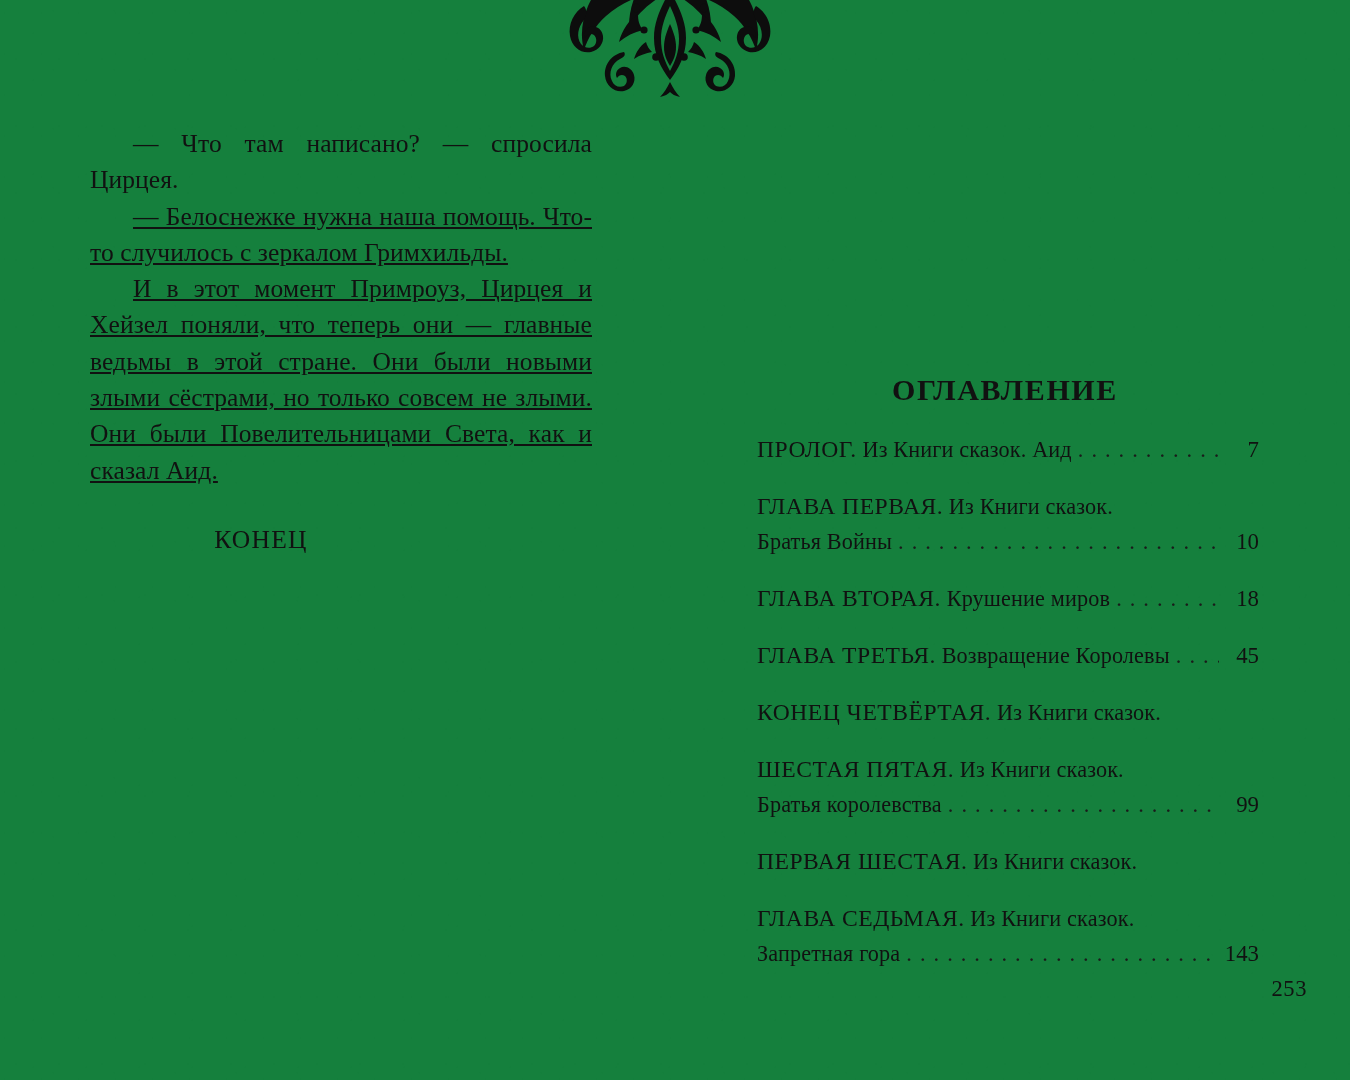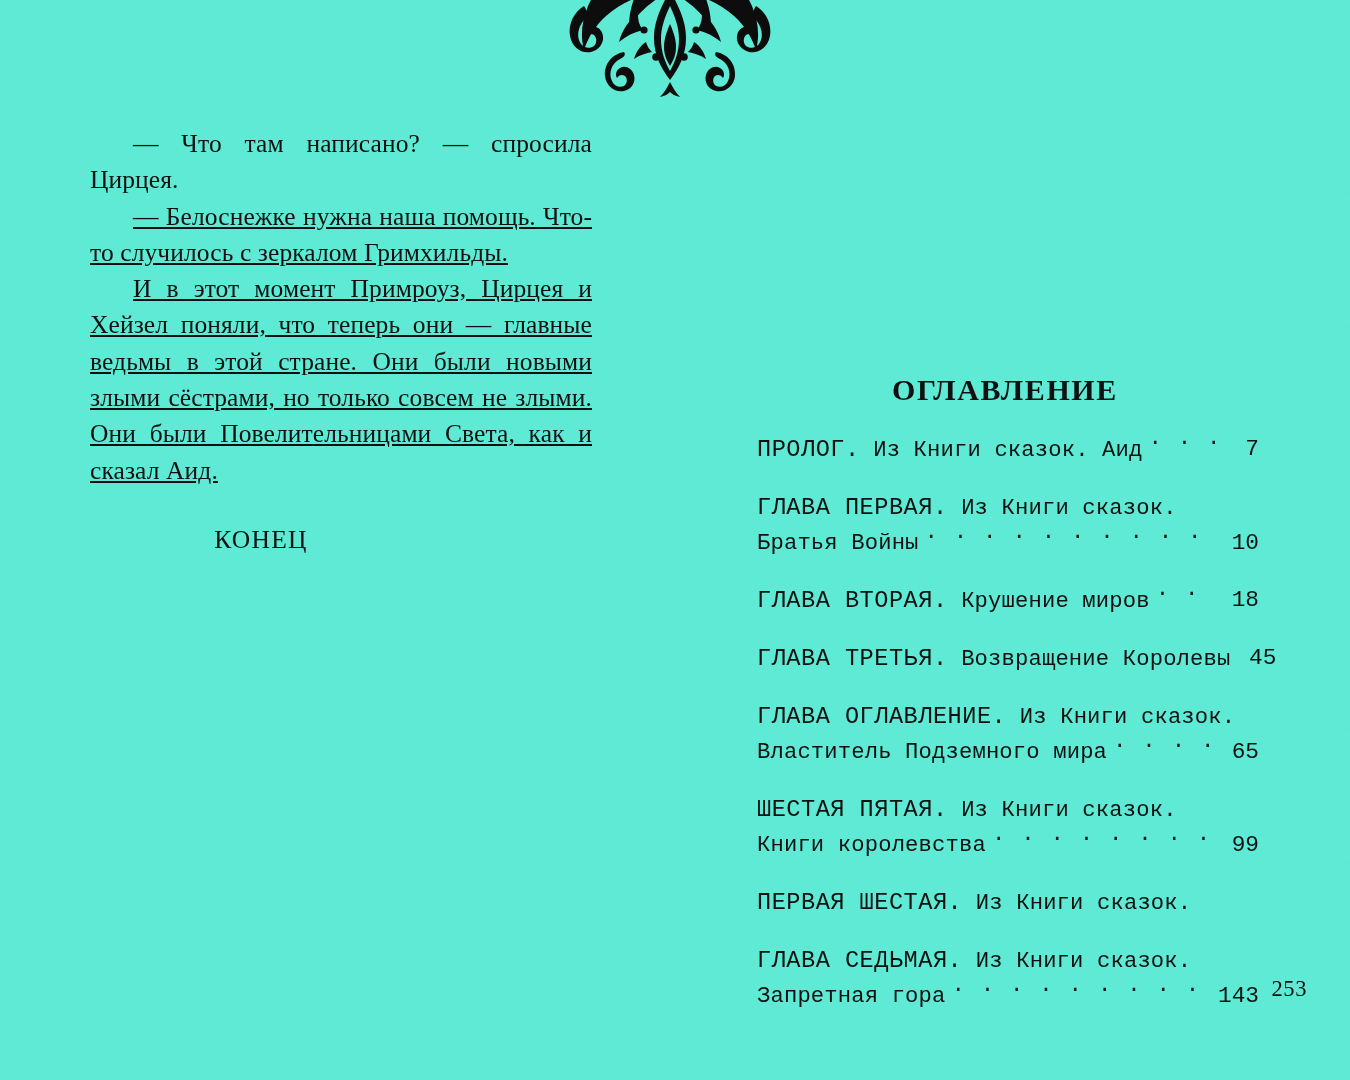--- a/index.html
+++ b/index.html
@@ -14,21 +14,21 @@
     font-family: "Liberation Serif", "DejaVu Serif", serif;
     color: #111111;
     overflow: hidden;
     position: relative;
     -webkit-font-smoothing: antialiased;
   }
 
   .page {
     position: absolute;
     inset: 0;
-    background: #5eead4;
+    background: #15803d;
   }
 
   
   .grain {
     position: absolute;
     inset: 0;
     pointer-events: none;
     opacity: 0.55;
     background-image:
       radial-gradient(circle at 12% 32%, rgba(0,0,0,0.018) 0 1px, transparent 1px),
@@ -101,25 +101,24 @@
     padding-right: 6px;
   }
 
   .toc-entry {
     margin-bottom: 24px;
   }
   .toc-entry:last-child { margin-bottom: 0; }
 
   .toc-line {
     display: flex;
-    align-items: flex-start;
+    align-items: flex-end;
     font-size: 22.4px;
     line-height: 33px;
     white-space: nowrap;
-    font-family: Liberation Mono, monospace;
   }
   .toc-title {
     flex: 0 0 auto;
     letter-spacing: 0.15px;
   }
   
   .toc-chapter {
     font-size: 23.6px;
     letter-spacing: 0.5px;
   }
@@ -286,42 +285,37 @@
           <span class="toc-sub">Возвращение Королевы</span>
         </span>
         <span class="toc-leader"></span>
         <span class="toc-page">45</span>
       </div>
     </div>
 
     <div class="toc-entry">
       <div class="toc-line nodots">
         <span class="toc-title">
-          <span class="toc-chapter">ГЛАВА ОГЛАВЛЕНИЕ.</span>
+          <span class="toc-chapter">КОНЕЦ ЧЕТВЁРТАЯ.</span>
+          <span class="toc-sub">Из Книги сказок.</span>
+        </span>
+        <span class="toc-leader"></span>
+      </div>
+    </div>
+
+    <div class="toc-entry">
+      <div class="toc-line nodots">
+        <span class="toc-title">
+          <span class="toc-chapter">ШЕСТАЯ ПЯТАЯ.</span>
           <span class="toc-sub">Из Книги сказок.</span>
         </span>
         <span class="toc-leader"></span>
       </div>
       <div class="toc-line cont">
-        <span class="toc-title toc-sub">Властитель Подземного мира</span>
-        <span class="toc-leader"></span>
-        <span class="toc-page">65</span>
-      </div>
-    </div>
-
-    <div class="toc-entry">
-      <div class="toc-line nodots">
-        <span class="toc-title">
-          <span class="toc-chapter">ШЕСТАЯ ПЯТАЯ.</span>
-          <span class="toc-sub">Из Книги сказок.</span>
-        </span>
-        <span class="toc-leader"></span>
-      </div>
-      <div class="toc-line cont">
-        <span class="toc-title toc-sub">Книги королевства</span>
+        <span class="toc-title toc-sub">Братья королевства</span>
         <span class="toc-leader"></span>
         <span class="toc-page">99</span>
       </div>
     </div>
 
     <div class="toc-entry">
       <div class="toc-line nodots">
         <span class="toc-title">
           <span class="toc-chapter">ПЕРВАЯ ШЕСТАЯ.</span>
           <span class="toc-sub">Из Книги сказок.</span>

